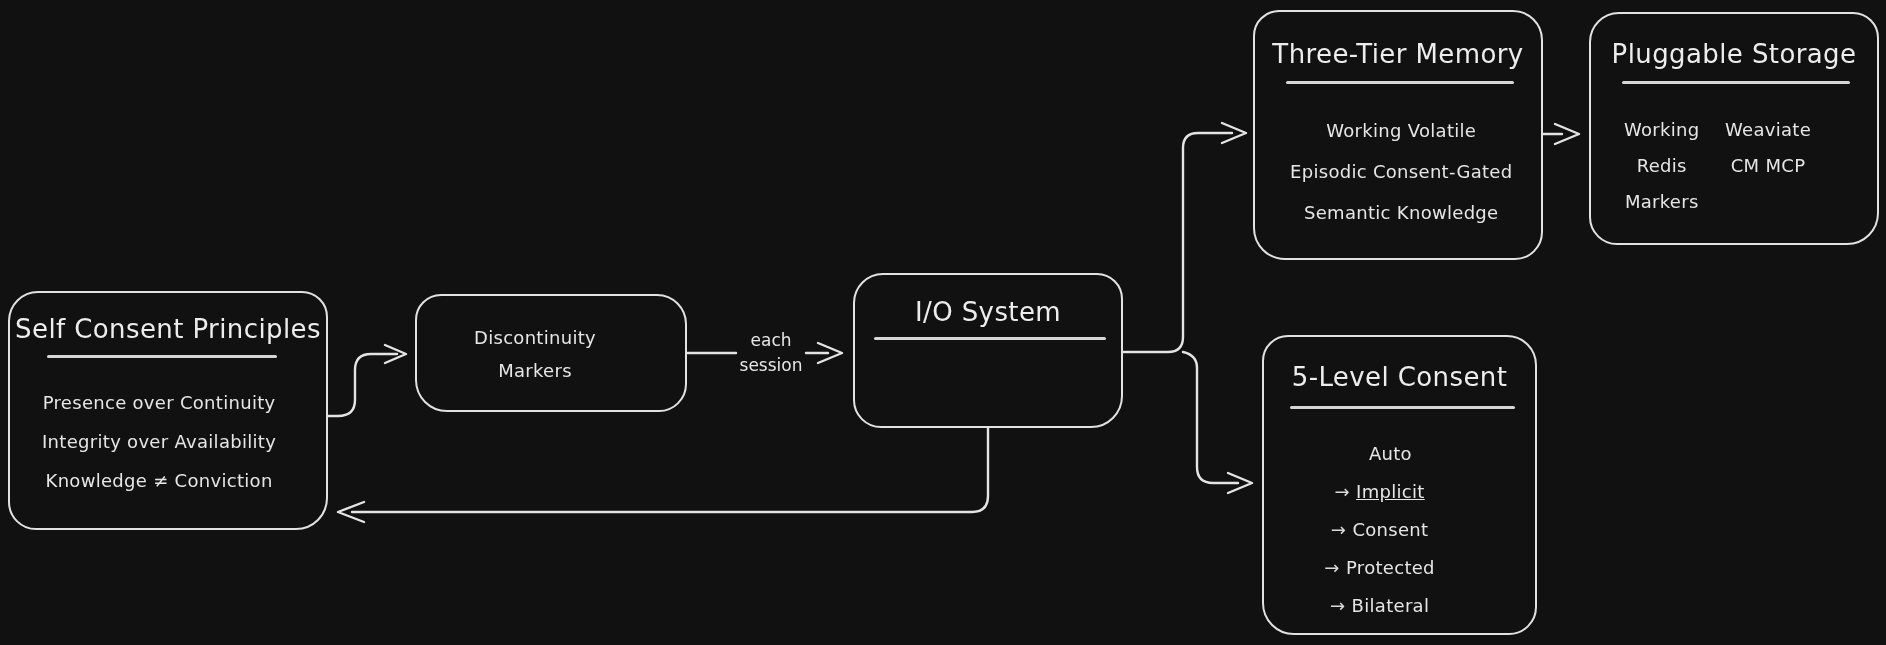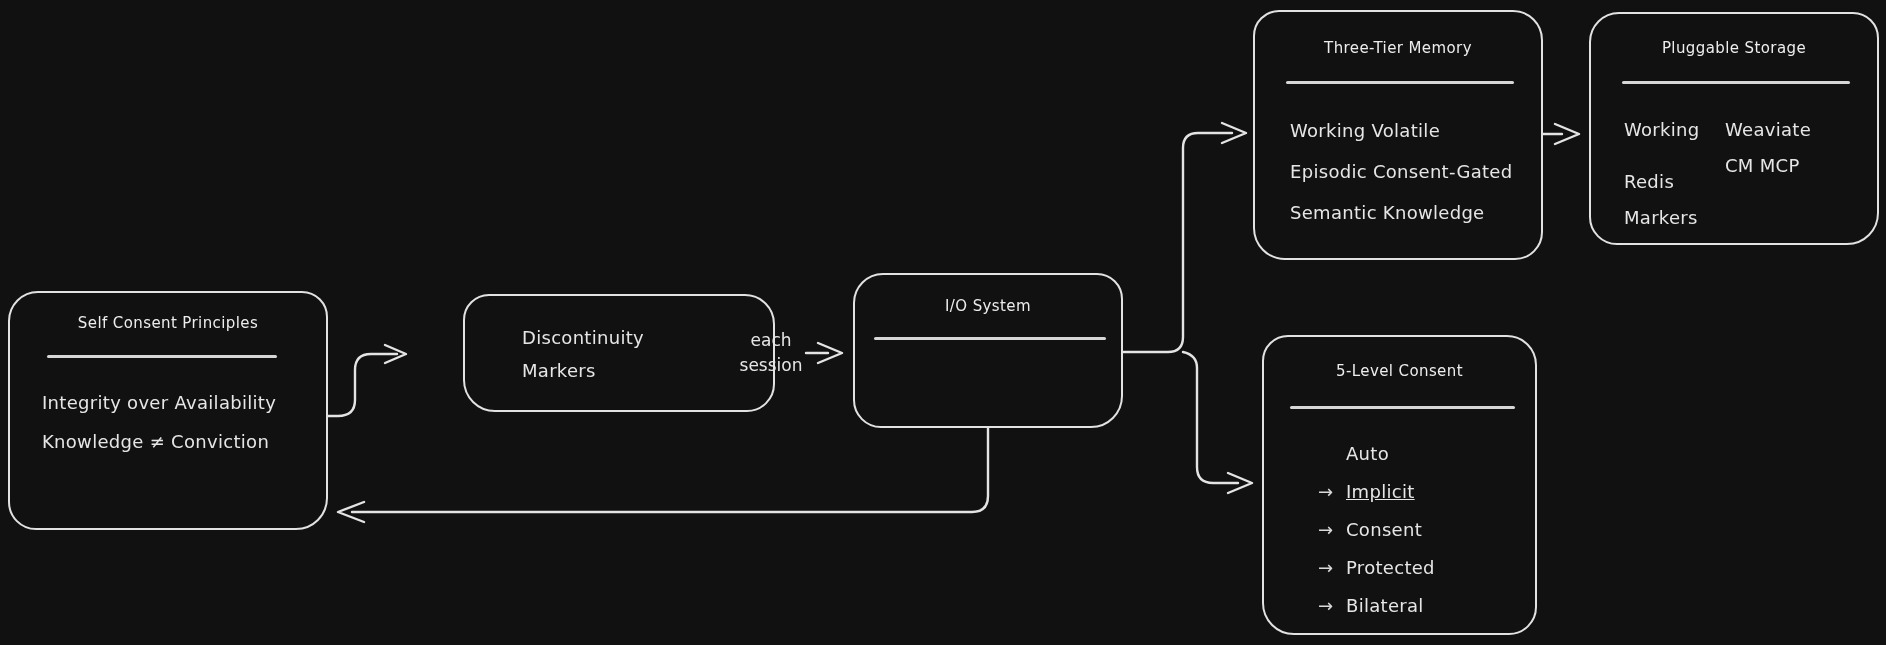--- a/index.html
+++ b/index.html
@@ -33,40 +33,40 @@
     border: 2px solid #e2e2e2;
     box-sizing: border-box;
     background: #111111;
   }
   .r1 { border-radius: 30px 26px 32px 28px; }
   .r2 { border-radius: 26px 30px 28px 32px; }
   .node-title {
     position: absolute;
     left: 0; right: 0;
     text-align: center;
-    font-size: 15px;
+    font-size: 26px;
     letter-spacing: 0.4px;
     color: #ededed;
     white-space: nowrap;
   }
   .divider {
     position: absolute;
     height: 3px;
     background: #d6d6d6;
     border-radius: 2px;
   }
   .items {
     position: absolute;
     font-size: 18px;
     letter-spacing: 0.3px;
     color: #e6e6e6;
     white-space: nowrap;
   }
   .items > div { height: 0; } 
-  .line { white-space: nowrap; }
+  .line { white-space: nowrap; text-align: center; }
   .consent-prefix {
     display: inline-block;
     width: 28px;
     color: #d9d9d9;
   }
   .edge-label {
     position: absolute;
     text-align: center;
     font-size: 17px;
     line-height: 25px;
@@ -109,26 +109,27 @@
     <g>
       <path d="M 988 428 L 988 496 Q 988 512 972 512 L 352 512"></path>
       <path d="M 364 502 L 338 512 L 364 522"></path>
     </g>
   </svg>
 
   <div class="node r1" style="left:8px; top:291px; width:320px; height:239px;">
     <div class="node-title" style="top:21px;">Self Consent Principles</div>
     <div class="divider" style="left:37px; top:62px; width:230px;"></div>
     <div class="items" style="left:32px; top:90px; line-height:39px;">
+      <div class="line" style="height:39px;">Presence over Continuity</div>
       <div class="line" style="height:39px;">Integrity over Availability</div>
       <div class="line" style="height:39px;">Knowledge ≠ Conviction</div>
     </div>
   </div>
 
-  <div class="node r2" style="left:415px; top:294px; width:312px; height:118px;margin-left:48px;">
+  <div class="node r2" style="left:415px; top:294px; width:272px; height:118px;">
     <div class="items" style="left:57px; top:25px; line-height:33px;">
       <div class="line" style="height:33px;">Discontinuity</div>
       <div class="line" style="height:33px;">Markers</div>
     </div>
   </div>
 
   <div class="edge-label" style="left:726px; top:328px; width:90px;">
     <div>each</div>
     <div>session</div>
   </div>
@@ -146,21 +147,21 @@
       <div class="line" style="height:41px;">Episodic Consent-Gated</div>
       <div class="line" style="height:41px;">Semantic Knowledge</div>
     </div>
   </div>
 
   <div class="node r1" style="left:1589px; top:12px; width:290px; height:233px;">
     <div class="node-title" style="top:25px;text-align:center;">Pluggable Storage</div>
     <div class="divider" style="left:31px; top:67px; width:228px;"></div>
     <div class="items" style="left:33px; top:98px; line-height:36px;">
       <div class="line" style="height:36px;">Working</div>
-      <div class="line" style="height:36px;margin-top:16px;">Redis</div>
+      <div class="line" style="height:36px;">Redis</div>
       <div class="line" style="height:36px;">Markers</div>
     </div>
     <div class="items" style="left:134px; top:98px; line-height:36px;">
       <div class="line" style="height:36px;">Weaviate</div>
       <div class="line" style="height:36px;">CM MCP</div>
     </div>
   </div>
 
   <div class="node r2" style="left:1262px; top:335px; width:275px; height:300px;">
     <div class="node-title" style="top:25px;">5-Level Consent</div>

